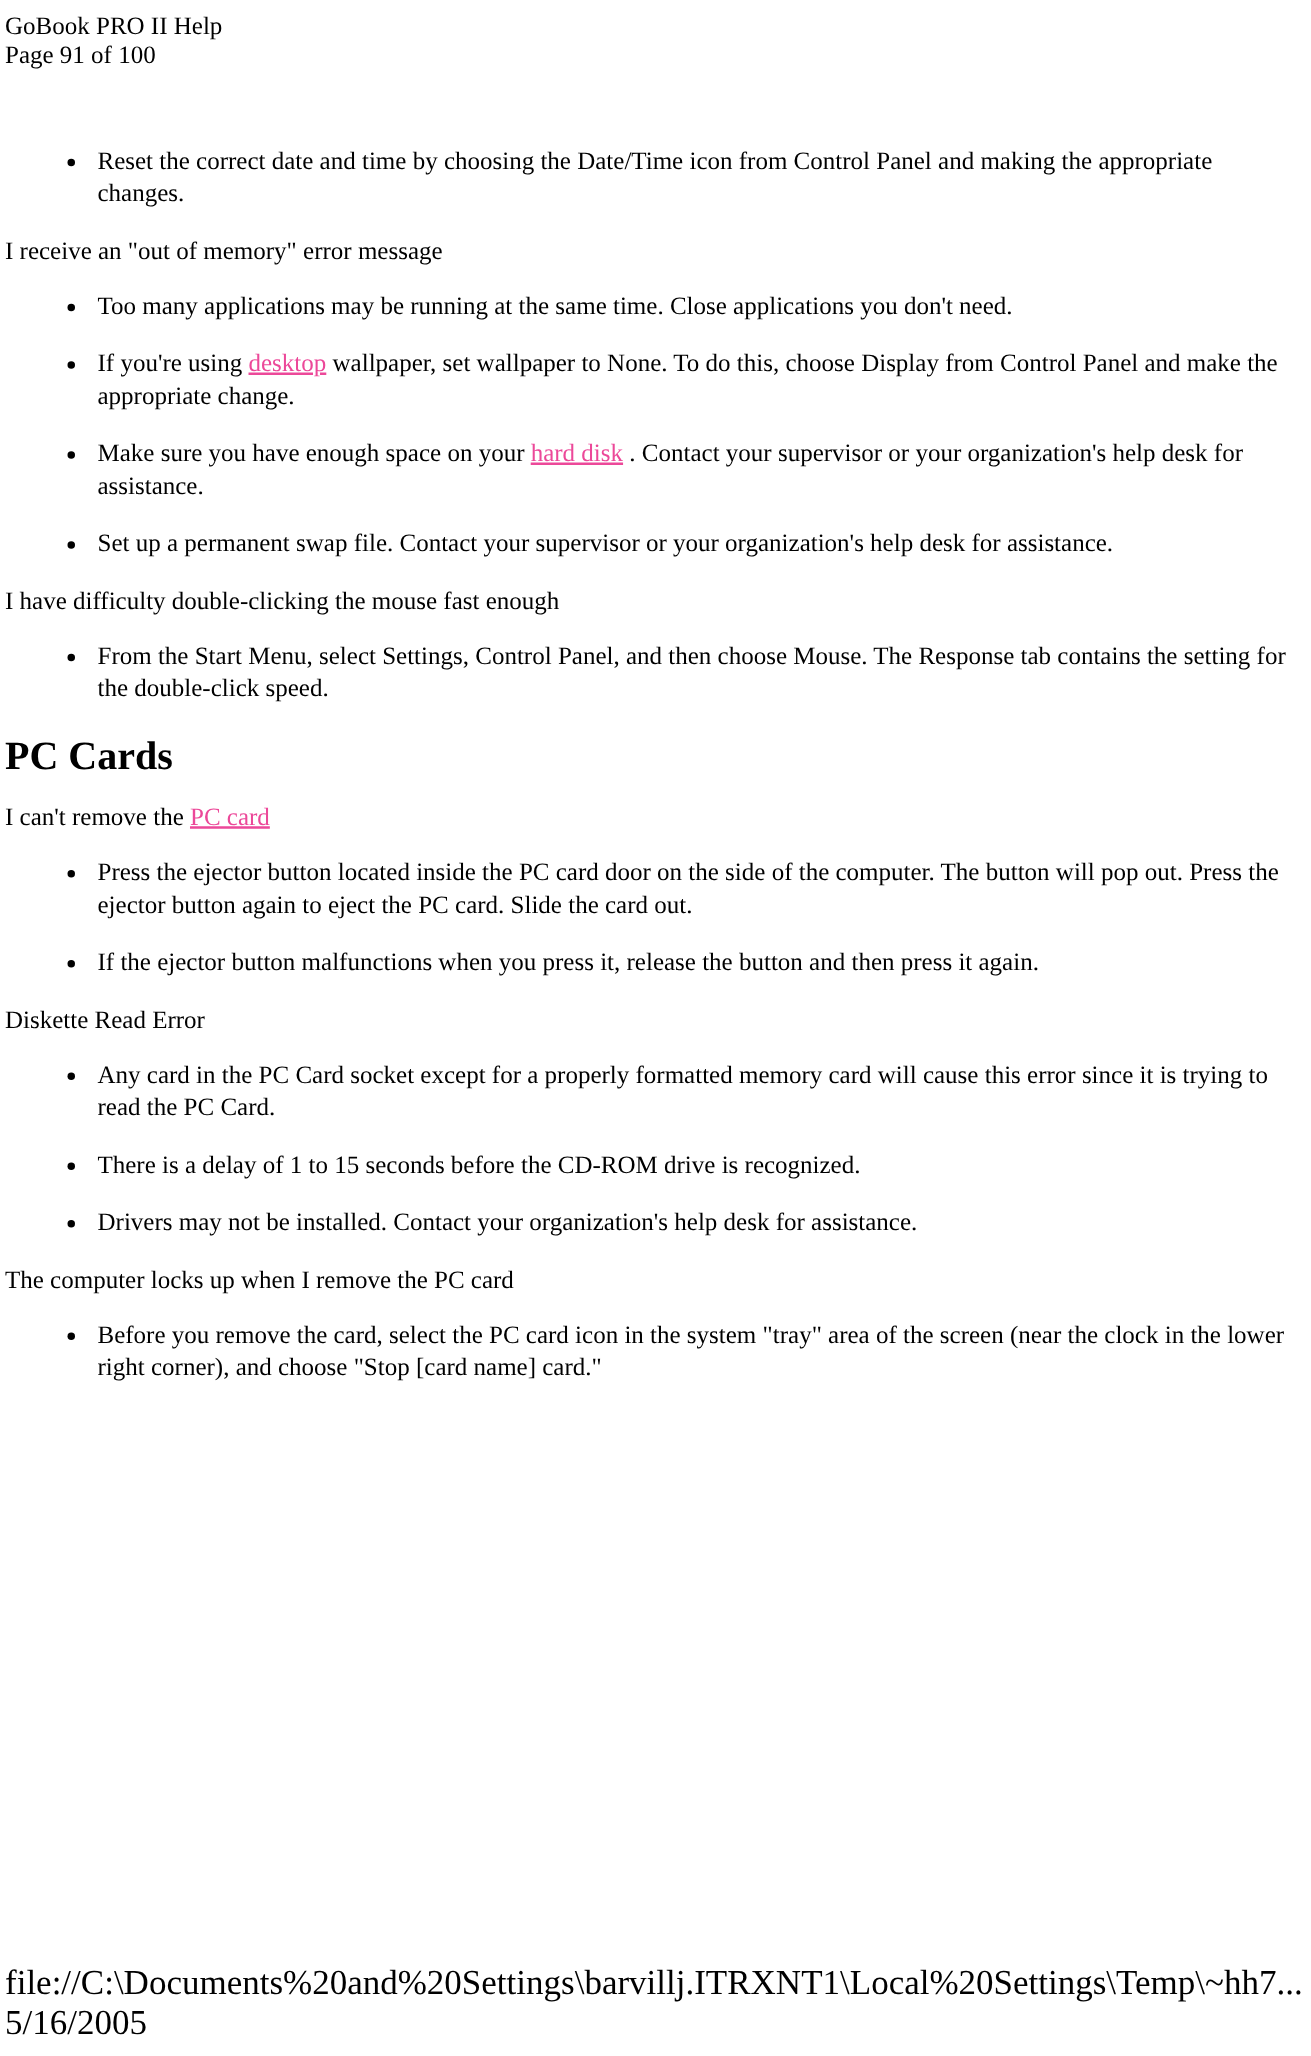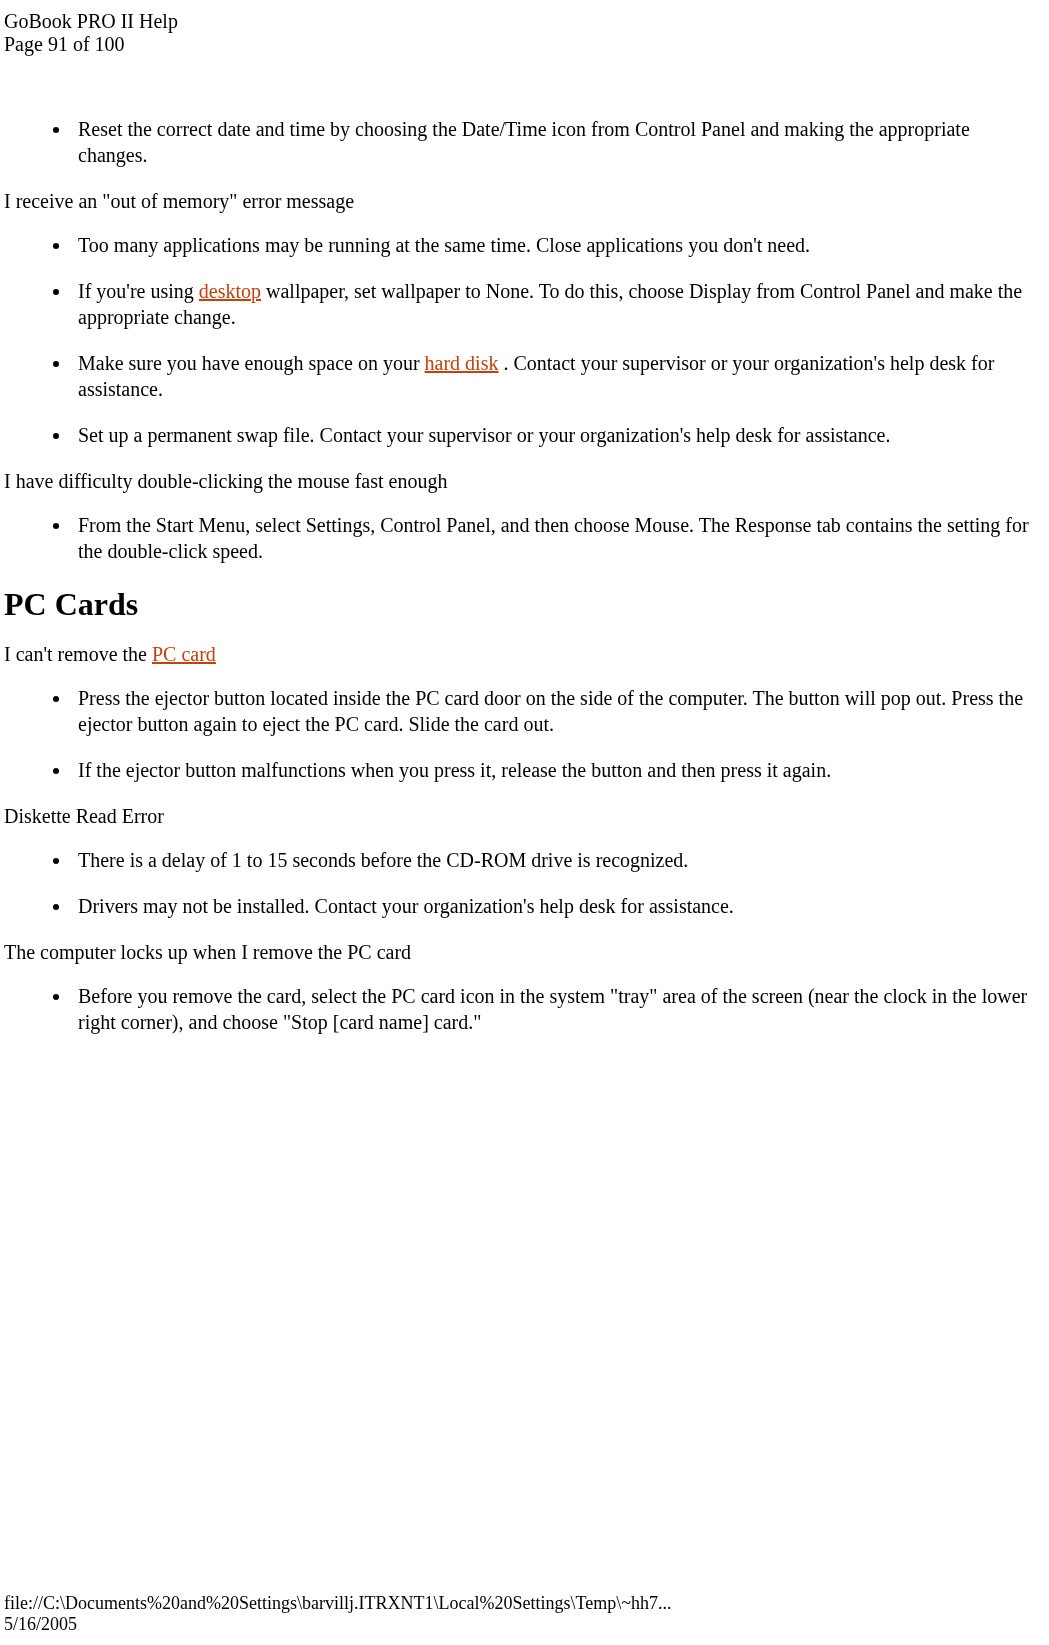--- a/index.html
+++ b/index.html
@@ -41,30 +41,30 @@
     p.issue {
       margin: 18px 0;
       line-height: 1.3;
     }
     h2 {
       font-size: 32px;
       font-weight: bold;
       margin: 22px 0 18px 0;
     }
     a.link {
-      color: #c2410c;
+      color: #ec4899;
       text-decoration: underline;
     }
     .footer {
       position: absolute;
       bottom: 10px;
       left: 4px;
       right: 8px;
       display: flex;
-      font-size: 18px;
+      font-size: 28px;
     }
   </style>
 </head>
 <body>
 
 <div class="header">
   <span>GoBook PRO II Help</span>
   <span>Page 91 of 100</span>
 </div>
 
@@ -100,20 +100,23 @@
     <span>I can't remove the </span><a class="link">PC card</a>
   </p>
 
   <ul>
     <li>Press the ejector button located inside the PC card door on the side of the computer. The button will pop out. Press the ejector button again to eject the PC card.  Slide the card out.</li>
     <li>If the ejector button malfunctions when you press it, release the button and then press it again.</li>
   </ul>
 
   <p class="issue">Diskette Read Error</p>
 
+  <ul>
+    <li>Any card in the PC Card socket except for a properly formatted memory card will cause this error since it is trying to read the PC Card.</li>
+  </ul>
 
 
   <ul>
     <li>There is a delay of 1 to 15 seconds before the CD-ROM drive is recognized.</li>
     <li>Drivers may not be installed. Contact your organization's help desk for assistance.</li>
   </ul>
 
   <p class="issue">The computer locks up when I remove the PC card</p>
 
   <ul>

